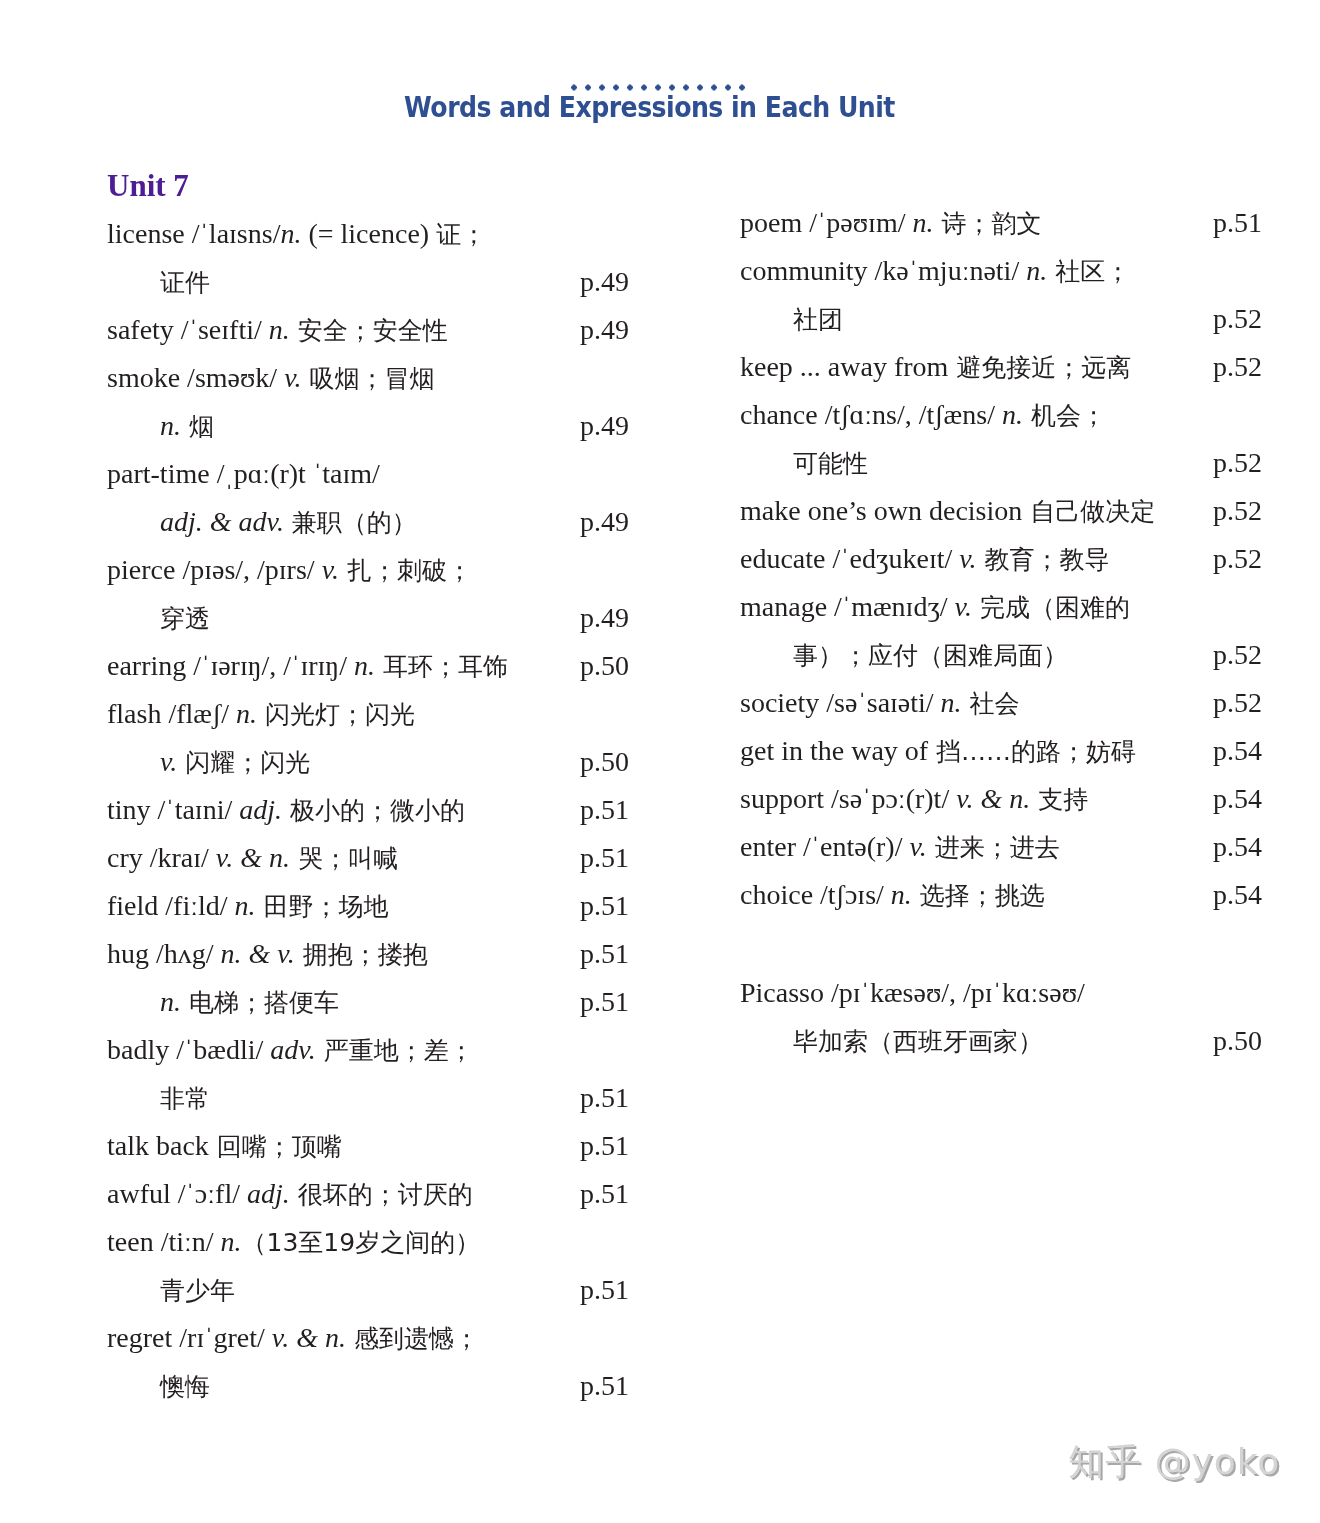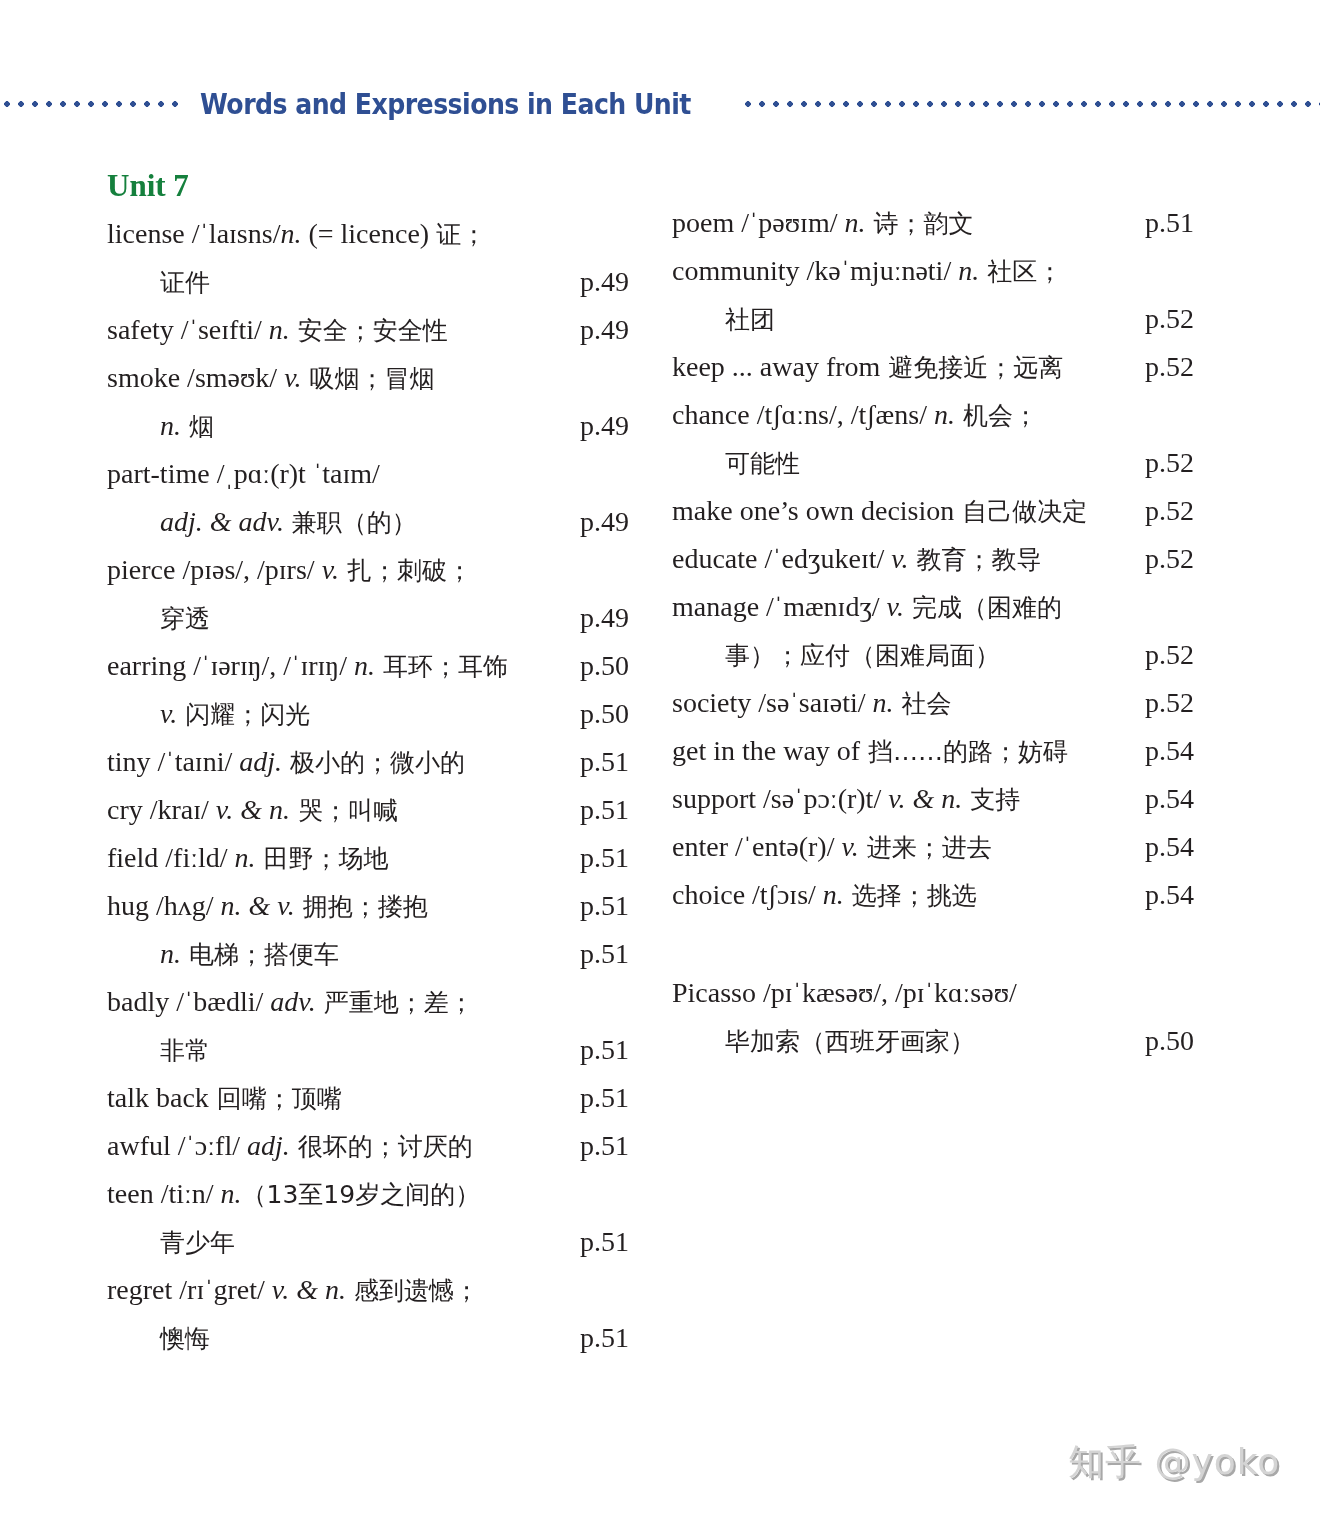--- a/index.html
+++ b/index.html
@@ -4,45 +4,45 @@
 <style>
   html, body { margin: 0; padding: 0; }
   body {
     width: 1320px; height: 1523px; background: #ffffff;
     position: relative; overflow: hidden;
     font-family: "Liberation Serif", "DejaVu Serif", serif;
     color: #231f20;
   }
   .header {
     position: absolute; top: 84px; left: 0; width: 1320px; height: 40px;
-    display: flex; align-items: center;
+    display: flex; align-items: center; flex-direction: column;
   }
   .dots {
     height: 8px;
     background-image: radial-gradient(circle, #2f4f93 2.6px, transparent 3px);
     background-size: 14px 8px;
     background-repeat: repeat-x;
     background-position: 0 center;
   }
   .dots.left { width: 186px; margin-left: 0; }
   .dots.right { flex: 1; margin-left: 12px; background-position: 2px center; }
   .header-title {
     font-family: "DejaVu Sans", "Liberation Sans", sans-serif;
     font-weight: bold; font-size: 28px; color: #2f4f93;
     margin-left: 14px; letter-spacing: -0.6px; white-space: nowrap;
     transform: scaleX(0.9); transform-origin: left center;
     width: 527px;
   }
   .unit-title {
     position: absolute; left: 107px; top: 168px;
-    font-size: 31px; font-weight: bold; color: #15803d;
+    font-size: 31px; font-weight: bold; color: #4c1d95;
   }
   .col { position: absolute; }
   .col.left { left: 107px; top: 210px; width: 522px; }
-  .col.right { left: 672px; top: 199px; width: 522px; }
+  .col.right { left: 740px; top: 199px; width: 522px; }
   .line {
     height: 48px; line-height: 48px; font-size: 28px;
     position: relative; white-space: nowrap;
   }
   .line.sub { padding-left: 53px; }
   .w { font-weight: normal; }
   .ph { }
   .pos { font-style: italic; }
   .cn { font-family: "DejaVu Sans", sans-serif; font-size: 25px; }
   .pg { position: absolute; right: 0; top: 0; }
@@ -83,20 +83,21 @@
       <div class="line sub"><span class="pos">adj. &amp; adv.</span><span class="cn"> 兼职（的）</span><span class="pg">p.49</span></div>
     </div>
     <div class="entry">
       <div class="line"><span>pierce</span><span class="ph"> /pɪəs/, /pɪrs/ </span><span class="pos">v.</span><span class="cn"> 扎；刺破；</span></div>
       <div class="line sub"><span class="cn">穿透</span><span class="pg">p.49</span></div>
     </div>
     <div class="entry">
       <div class="line"><span>earring</span><span class="ph"> /ˈɪərɪŋ/, /ˈɪrɪŋ/ </span><span class="pos">n.</span><span class="cn"> 耳环；耳饰</span><span class="pg">p.50</span></div>
     </div>
     <div class="entry">
+      <div class="line"><span>flash</span><span class="ph"> /flæʃ/ </span><span class="pos">n.</span><span class="cn"> 闪光灯；闪光</span></div>
       <div class="line sub"><span class="pos">v.</span><span class="cn"> 闪耀；闪光</span><span class="pg">p.50</span></div>
     </div>
     <div class="entry">
       <div class="line"><span class="w">tiny</span><span class="ph"> /ˈtaɪni/ </span><span class="pos">adj.</span><span class="cn"> 极小的；微小的</span><span class="pg">p.51</span></div>
     </div>
     <div class="entry">
       <div class="line"><span class="w">cry</span><span class="ph"> /kraɪ/ </span><span class="pos">v. &amp; n.</span><span class="cn"> 哭；叫喊</span><span class="pg">p.51</span></div>
     </div>
     <div class="entry">
       <div class="line"><span class="w">field</span><span class="ph"> /fiːld/ </span><span class="pos">n.</span><span class="cn"> 田野；场地</span><span class="pg">p.51</span></div>

